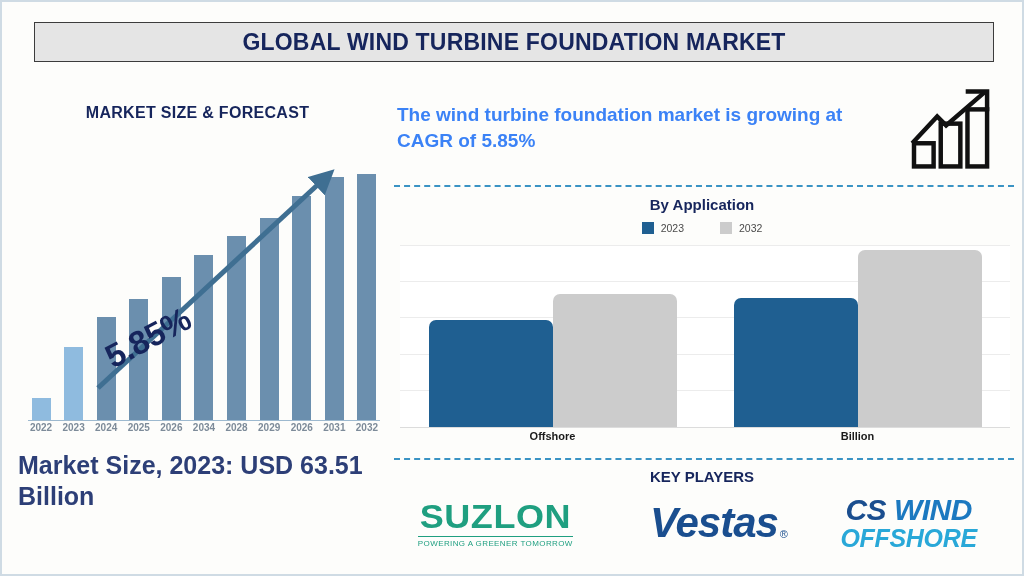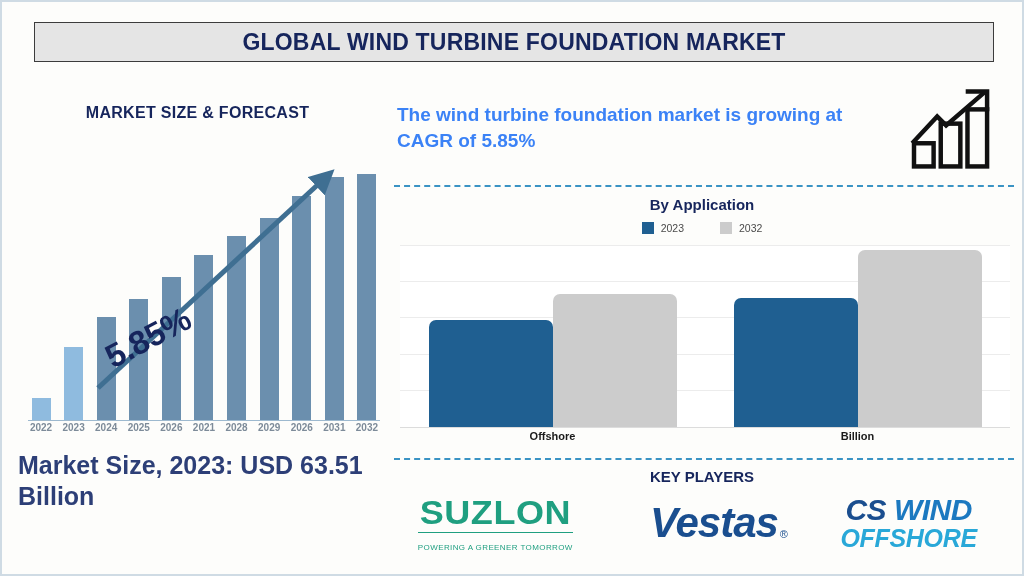--- a/index.html
+++ b/index.html
@@ -307,21 +307,21 @@
     letter-spacing: 0.5px;
     line-height: 1;
     transform: scaleX(1.06);
   }
   #logo-suzlon-tagline {
     font-size: 8px;
     color: #1f9f80;
     letter-spacing: 0.4px;
     margin-top: 3px;
     border-top: 1.5px solid #1f9f80;
-    padding-top: 10px;
+    padding-top: 2px;
   }
   
   #logo-vestas-wrap {
     display: flex;
     align-items: flex-end;
   }
   #logo-vestas-name {
     font-size: 42px;
     font-weight: bold;
     font-style: italic;
@@ -403,21 +403,21 @@
             <div class="lbar" style="height: 91%; background: rgb(107, 143, 174);"></div>
           </div>
         </div>
       <div id="left-axis"></div>
       <div id="left-years">
           <div class="lyear">2022</div>
           <div class="lyear">2023</div>
           <div class="lyear">2024</div>
           <div class="lyear">2025</div>
           <div class="lyear">2026</div>
-          <div class="lyear">2021</div>
+          <div class="lyear">2034</div>
           <div class="lyear">2028</div>
           <div class="lyear">2029</div>
           <div class="lyear">2026</div>
           <div class="lyear">2031</div>
           <div class="lyear">2032</div>
         </div>
 
       <svg id="cagr-arrow" viewBox="0 0 362 300">
         <defs>
           <marker id="arrowhead" markerWidth="5" markerHeight="5" refX="2.4" refY="2.5" orient="auto">

